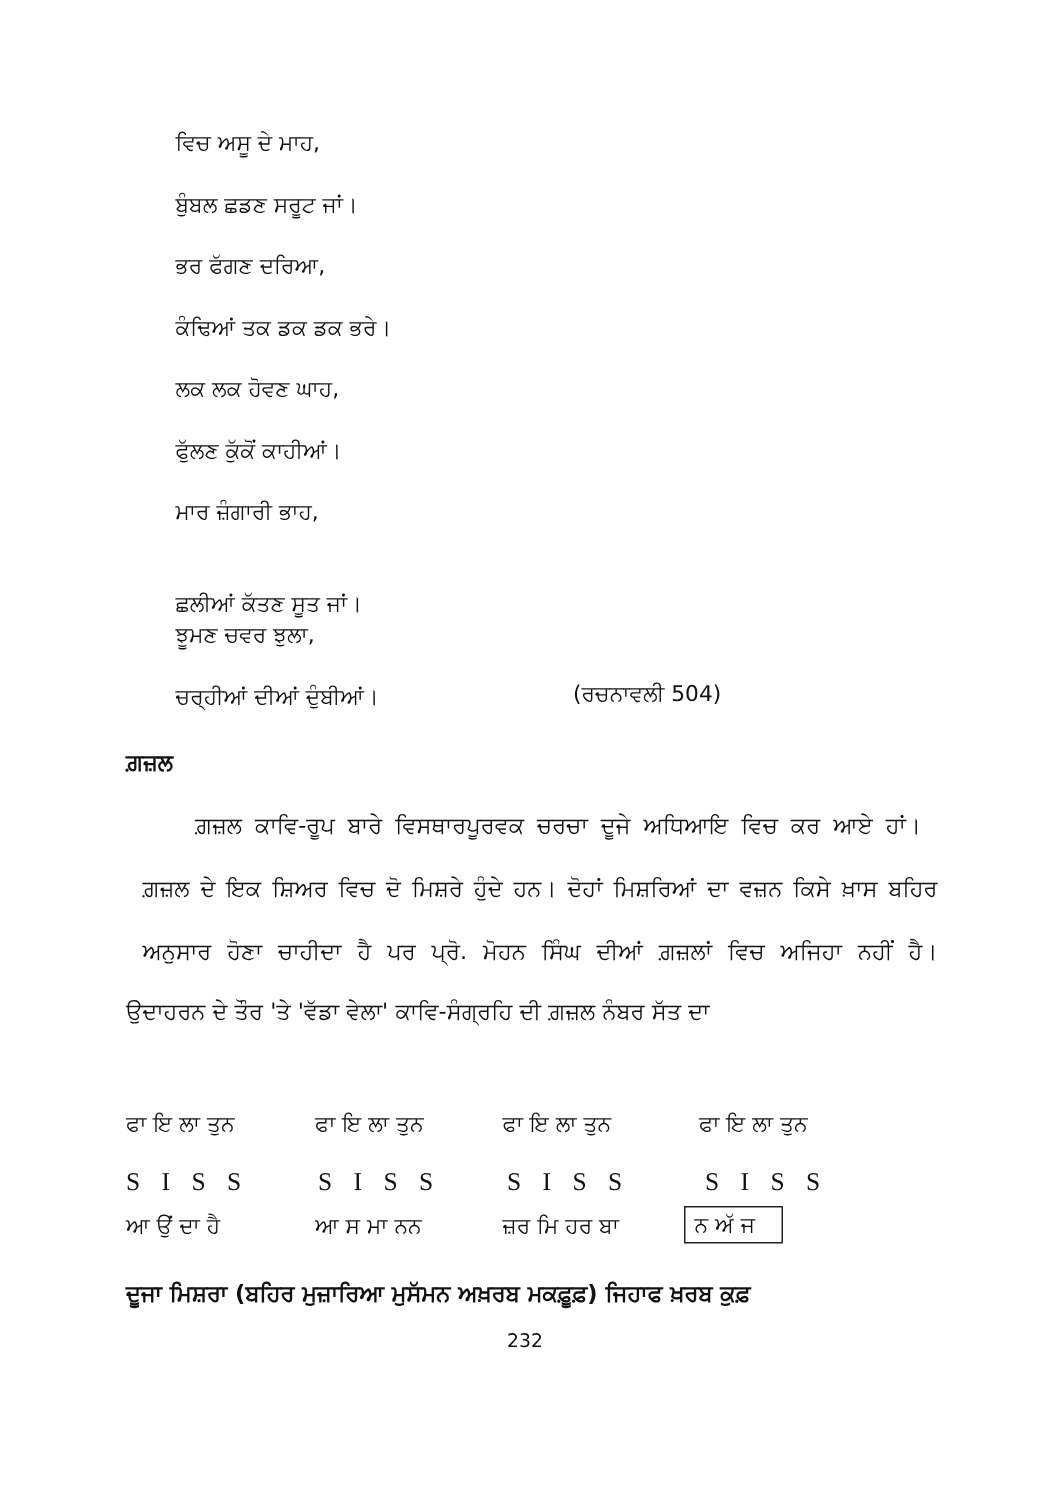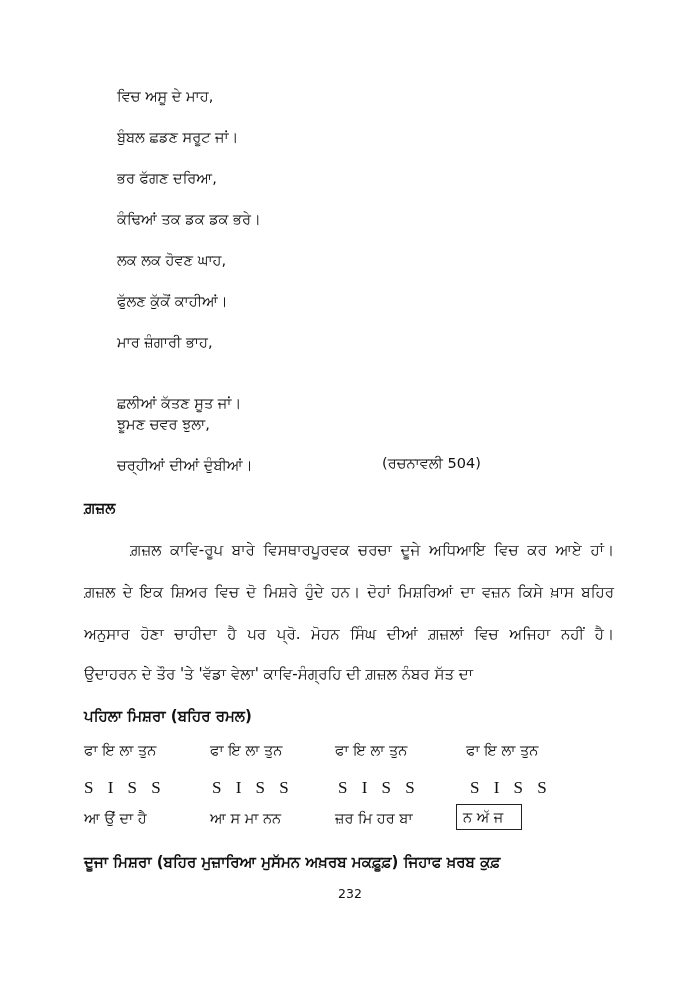--- a/index.html
+++ b/index.html
@@ -8,21 +8,21 @@
       font-family: "DejaVu Sans", "Liberation Sans", sans-serif;
       color: #111111;
     }
     .page { position: absolute; left: 0; top: 0; width: 700px; height: 991px; }
     .line {
       position: absolute; font-size: 14.5px; white-space: nowrap; line-height: 20px;
     }
     .poem { left: 117px; text-align: center; }
     .heading { font-weight: bold; left: 84px; font-size: 15px; }
     .para { left: 84px; font-size: 15px; }
-    .para.justify { width: 530px; text-align: justify; text-align-last: justify; }
+    .para.justify { width: 530px; text-align: justify; text-align-last: justify; margin-left: 11px; }
     .para.indent { left: 130px; width: 484px; text-align: justify; text-align-last: justify; }
     .cite { position: absolute; left: 382px; font-size: 14.5px; text-align: center; }
     .meter-row { position: absolute; left: 84px; width: 470px; height: 22px; }
     .cell { position: absolute; top: 0; font-size: 14.5px; white-space: nowrap; text-align: right; }
     .si { font-family: "Liberation Serif", "DejaVu Serif", serif; font-size: 17px; letter-spacing: 5px; }
     .boxed { border: 1.5px solid #222; padding: 4px 18px 3px 6px; top: -6px; }
     .pagenum {
       position: absolute; left: 0; width: 700px; text-align: center; top: 886px;
       font-family: "DejaVu Sans", sans-serif; font-size: 12.5px;
     }
@@ -48,21 +48,20 @@
 
   <div class="line heading" style="top:498px">ਗ਼ਜ਼ਲ</div>
 
   <div>
     <div class="line para indent" style="top:540px">ਗ਼ਜ਼ਲ ਕਾਵਿ-ਰੂਪ ਬਾਰੇ ਵਿਸਥਾਰਪੂਰਵਕ ਚਰਚਾ ਦੂਜੇ ਅਧਿਆਇ ਵਿਚ ਕਰ ਆਏ ਹਾਂ।</div>
     <div class="line para justify" style="top:582px">ਗ਼ਜ਼ਲ ਦੇ ਇਕ ਸ਼ਿਅਰ ਵਿਚ ਦੋ ਮਿਸ਼ਰੇ ਹੁੰਦੇ ਹਨ। ਦੋਹਾਂ ਮਿਸ਼ਰਿਆਂ ਦਾ ਵਜ਼ਨ ਕਿਸੇ ਖ਼ਾਸ ਬਹਿਰ</div>
     <div class="line para justify" style="top:624px">ਅਨੁਸਾਰ ਹੋਣਾ ਚਾਹੀਦਾ ਹੈ ਪਰ ਪ੍ਰੋ. ਮੋਹਨ ਸਿੰਘ ਦੀਆਂ ਗ਼ਜ਼ਲਾਂ ਵਿਚ ਅਜਿਹਾ ਨਹੀਂ ਹੈ।</div>
     <div class="line para" style="top:664px">ਉਦਾਹਰਨ ਦੇ ਤੌਰ 'ਤੇ 'ਵੱਡਾ ਵੇਲਾ' ਕਾਵਿ-ਸੰਗ੍ਰਹਿ ਦੀ ਗ਼ਜ਼ਲ ਨੰਬਰ ਸੱਤ ਦਾ</div>
   </div>
 
-  <div class="line heading" style="top:706px">ਪਹਿਲਾ ਮਿਸ਼ਰਾ (ਬਹਿਰ ਰਮਲ)</div>
 
   <div class="meter-row" style="top:742px">
     <span class="cell" style="left:0px">ਫਾ ਇ ਲਾ ਤੁਨ</span>
     <span class="cell" style="left:126px">ਫਾ ਇ ਲਾ ਤੁਨ</span>
     <span class="cell" style="left:251px">ਫਾ  ਇ  ਲਾ  ਤੁਨ</span>
     <span class="cell" style="left:382px">ਫਾ ਇ ਲਾ ਤੁਨ</span>
   </div>
 
   <div class="meter-row" style="top:778px">
     <span class="cell si" style="left:0px">S I  S S</span>

